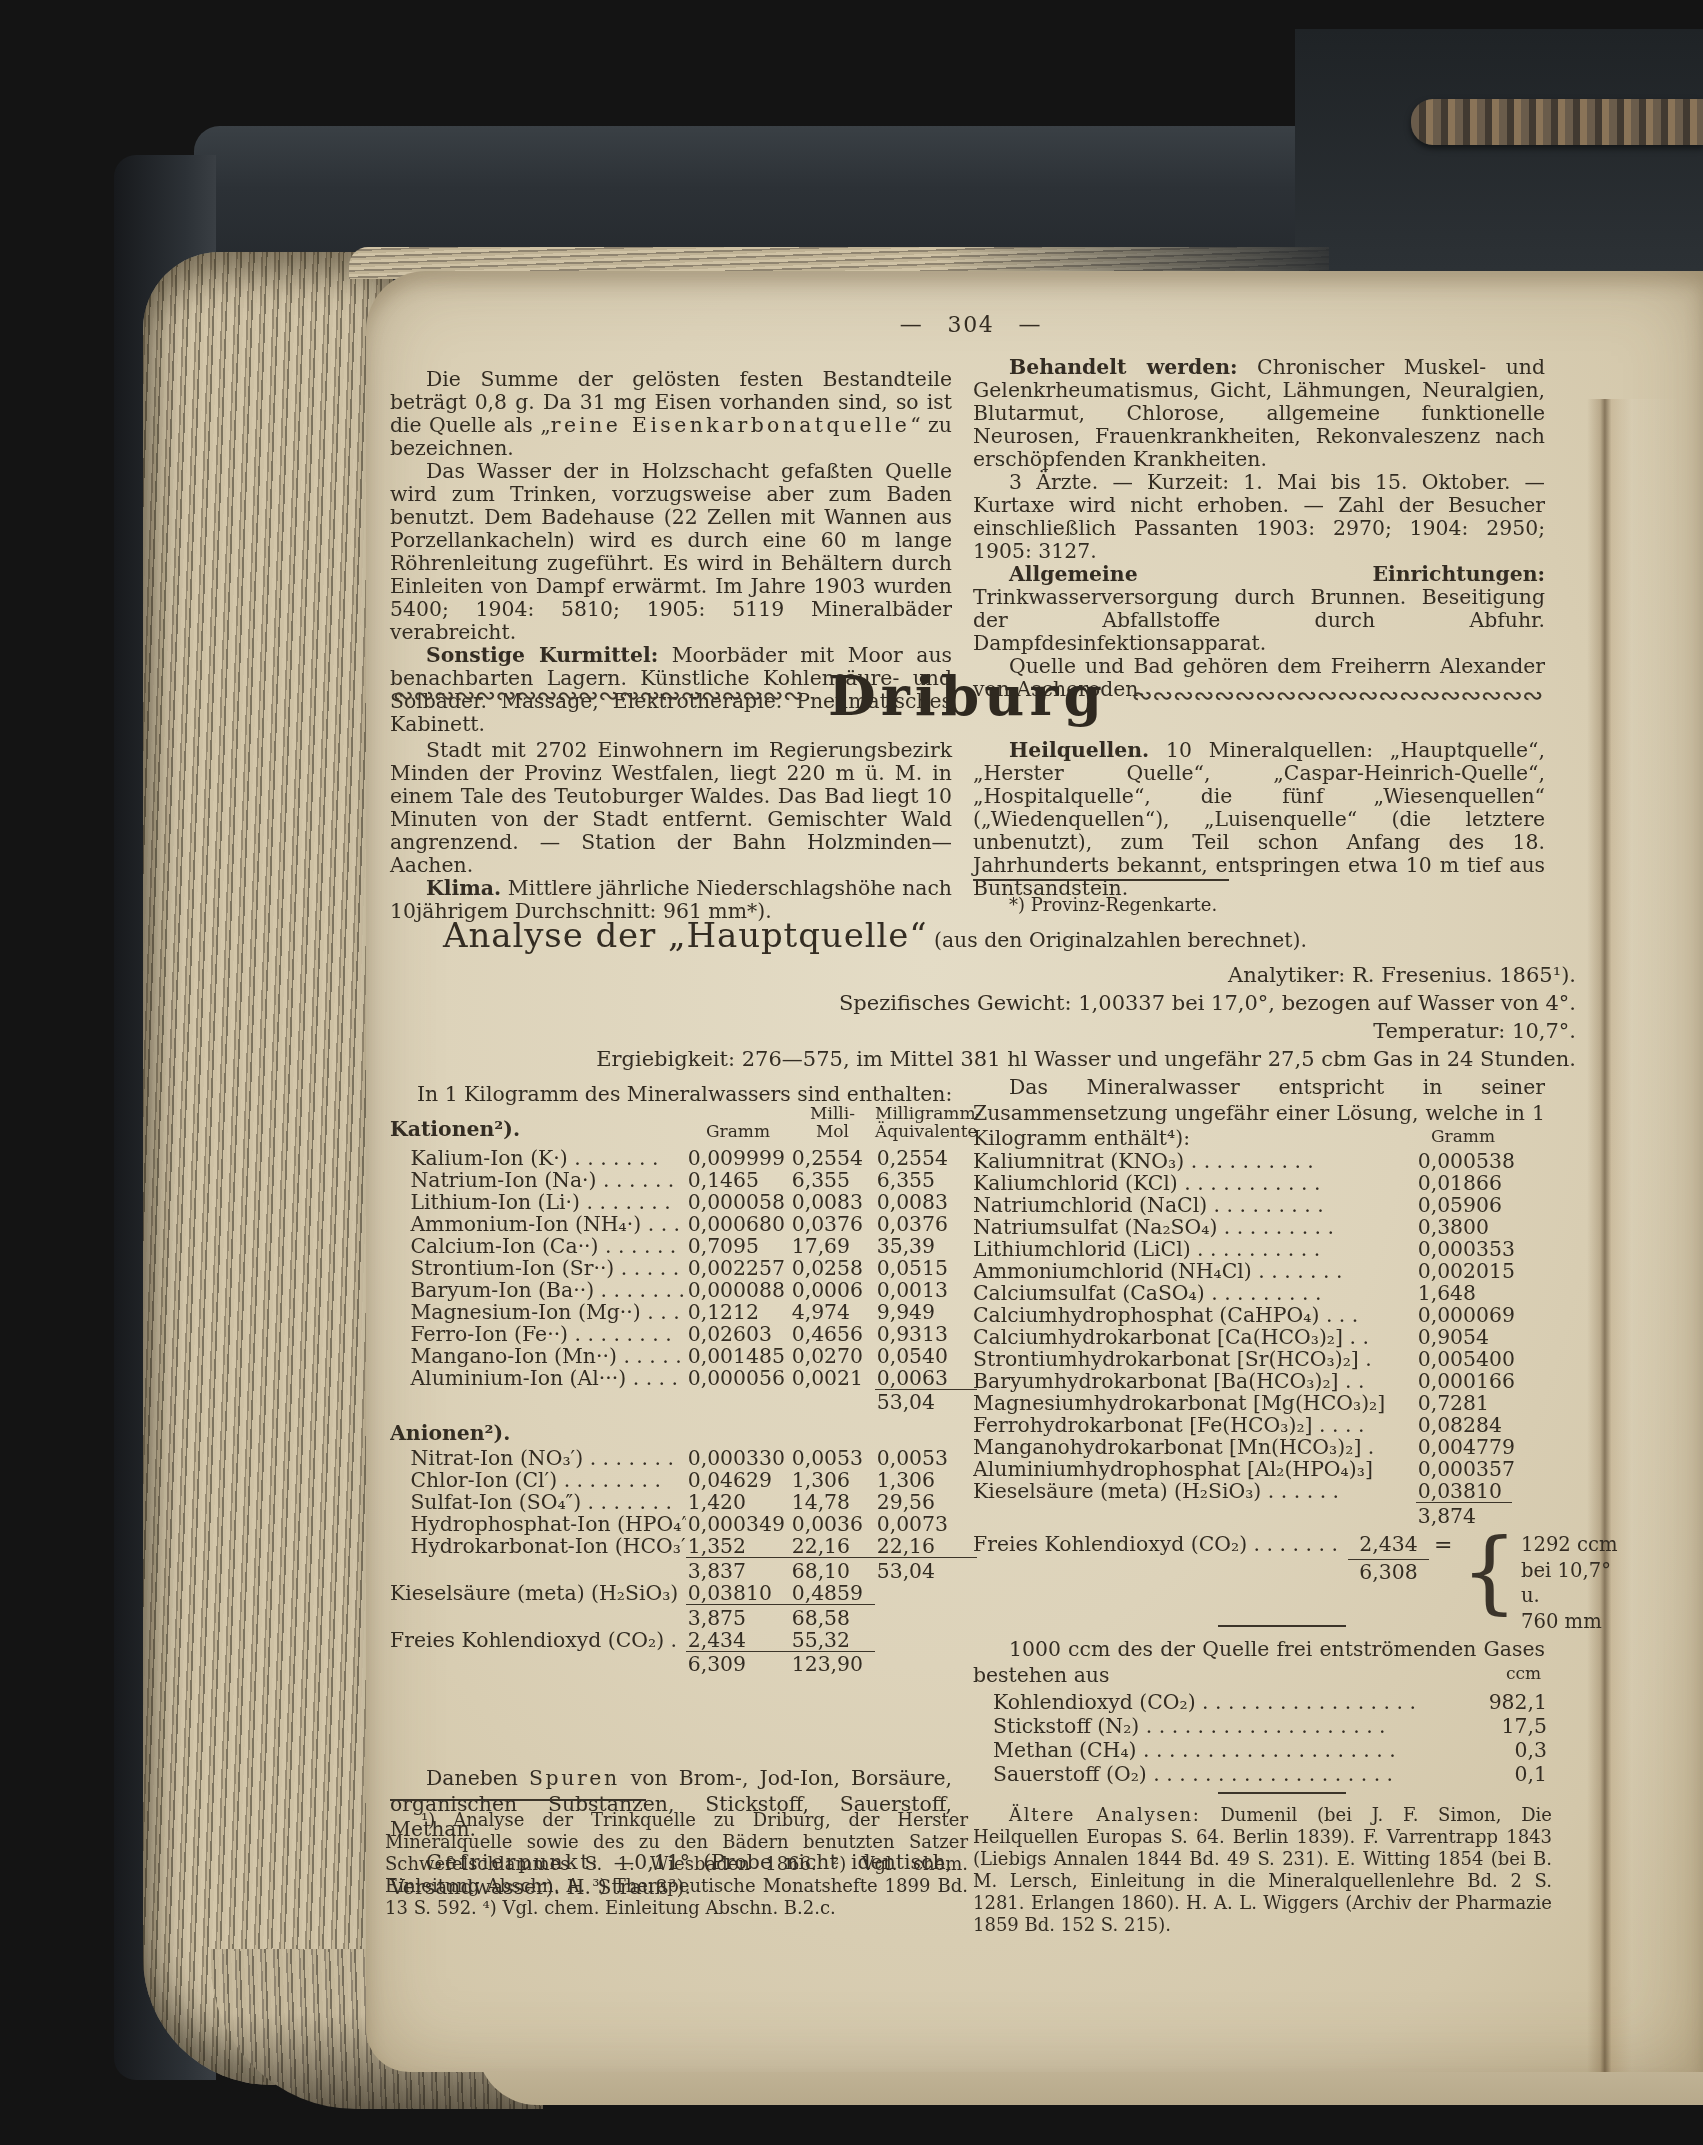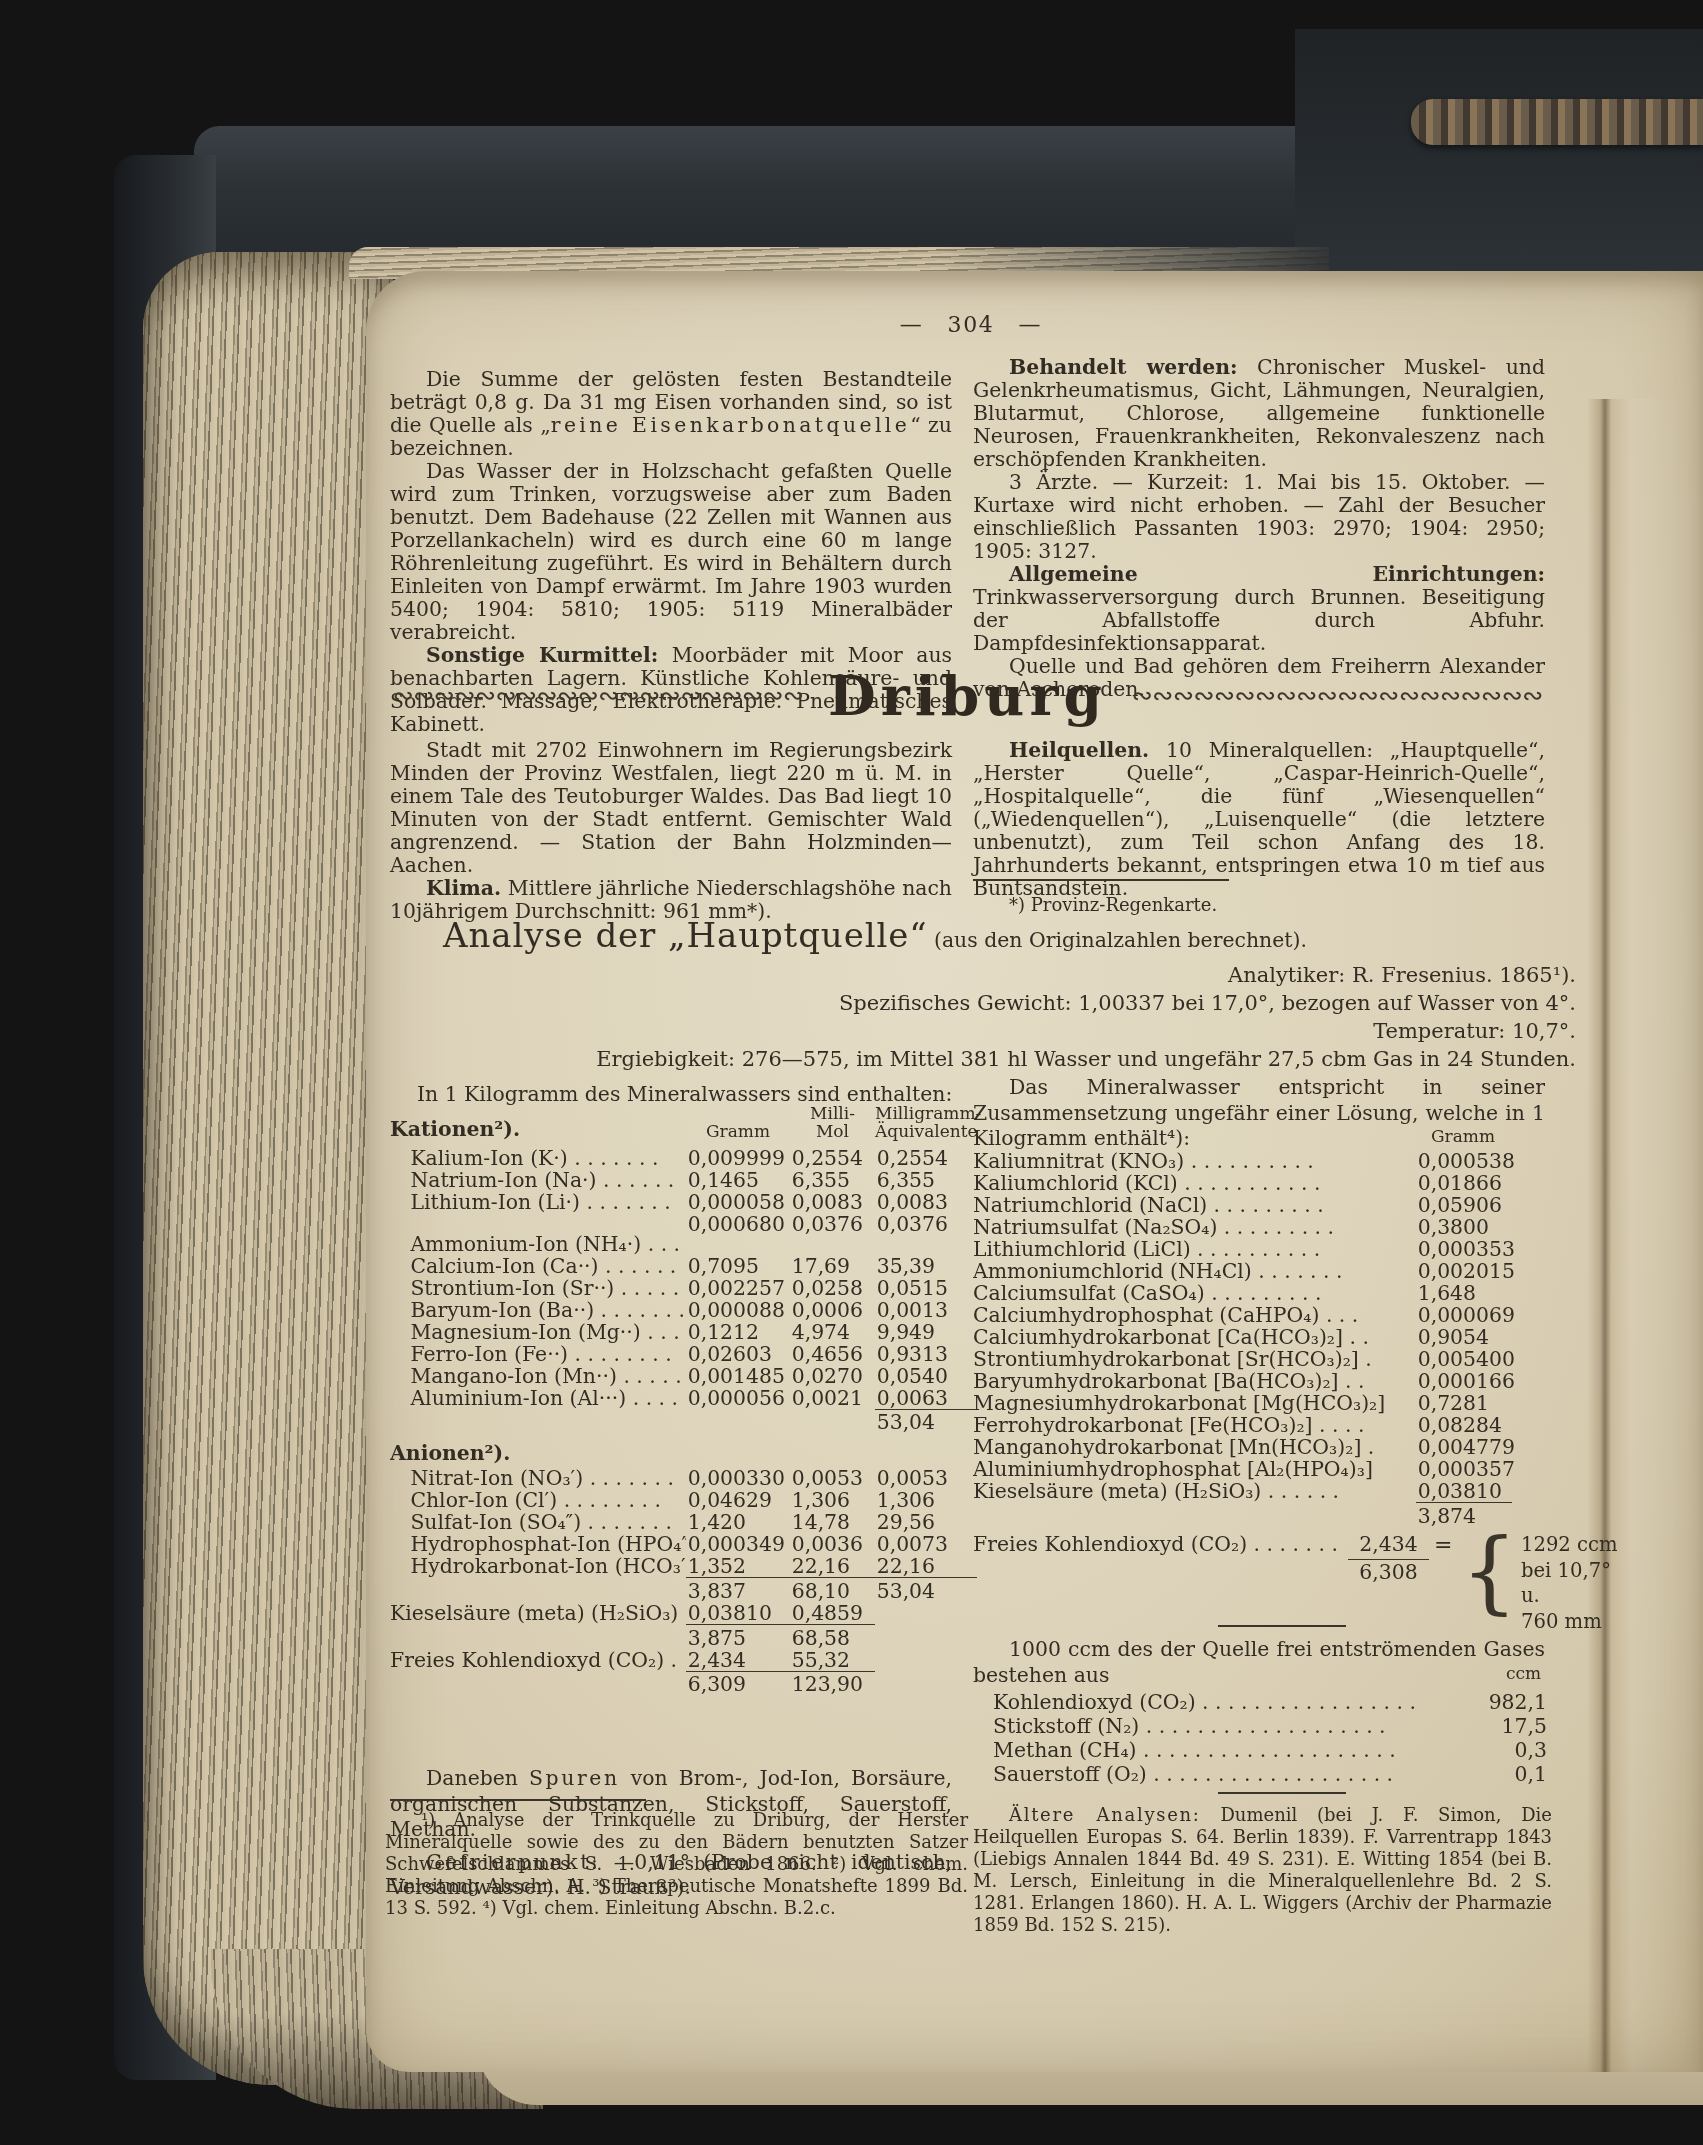--- a/index.html
+++ b/index.html
@@ -176,21 +176,21 @@
         </div>
       
         <div class="trow">
           <span class="cell" style="padding-left:20.4px;">Lithium-Ion (Li·) .  .  .  .  .  .  .</span>
           <span class="cell num">0,000058</span>
           <span class="cell num">0,0083</span>
           <span class="cell num">0,0083</span>
         </div>
       
         <div class="trow">
-          <span class="cell" style="padding-left:20.4px;margin-top:20px;">Ammonium-Ion (NH₄·)  .  .  .</span>
+          <span class="cell" style="padding-left:20.4px;">Ammonium-Ion (NH₄·)  .  .  .</span>
           <span class="cell num">0,000680</span>
           <span class="cell num">0,0376</span>
           <span class="cell num">0,0376</span>
         </div>
       
         <div class="trow">
           <span class="cell" style="padding-left:20.4px;">Calcium-Ion (Ca··)  .  .  .  .  .  .</span>
           <span class="cell num">0,7095</span>
           <span class="cell num">17,69</span>
           <span class="cell num">35,39</span>

